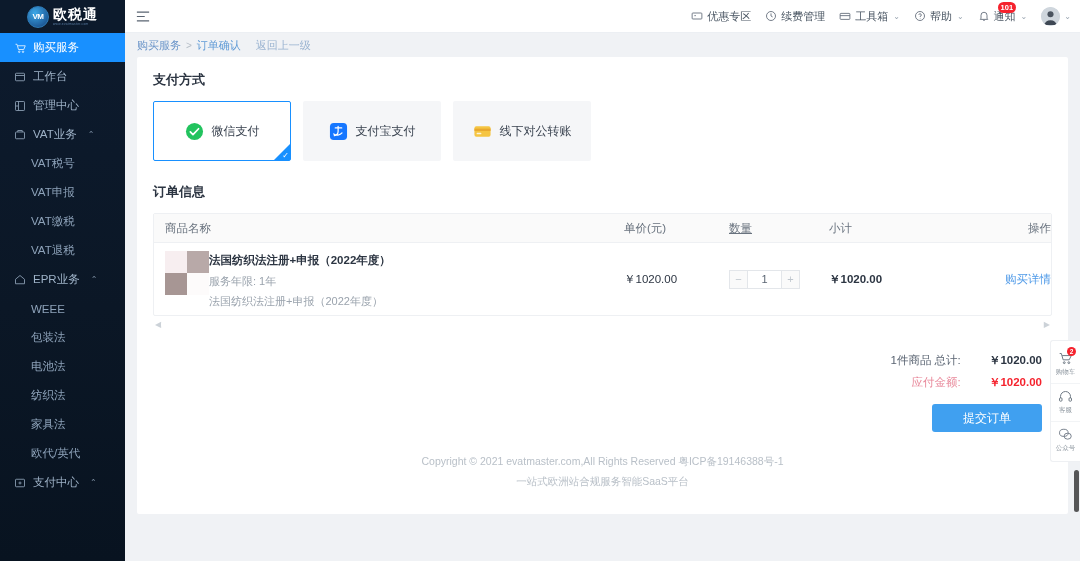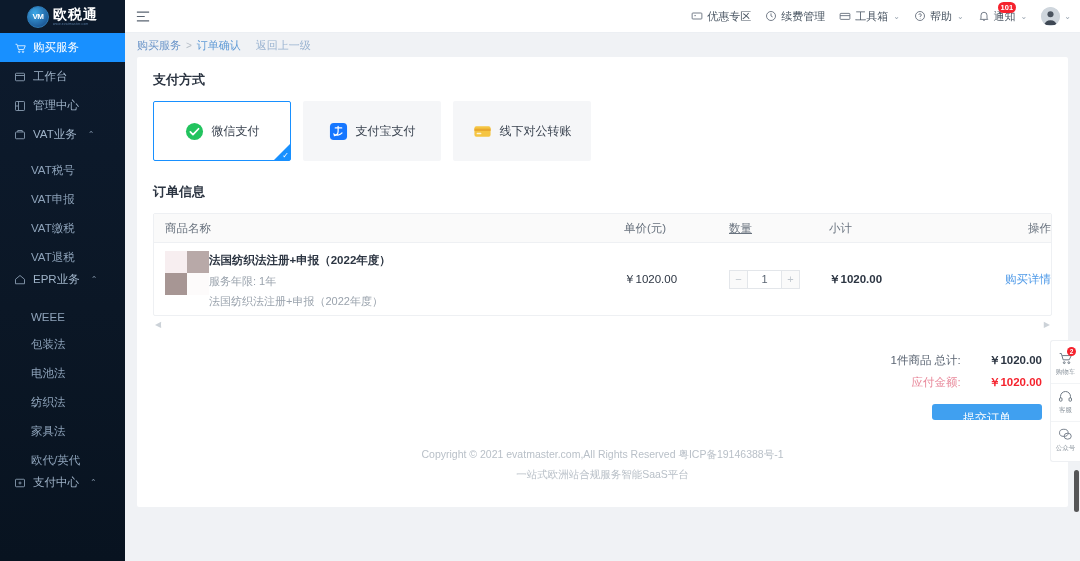--- a/index.html
+++ b/index.html
@@ -34,21 +34,21 @@
   .nav { padding-top: 0; }
   .nav-item {
     display: flex; align-items: center; gap: 7px;
     height: 29px; padding-left: 14px;
     color: #9fb3c8; font-size: 11.5px; cursor: pointer; position: relative;
   }
   .nav-item.active { background: #1890ff; color: #fff; }
   .nav-item .ni-icon { width: 12px; height: 12px; display: inline-block; flex: 0 0 12px; opacity: .85; }
   .nav-item .caret { margin-left: 4px; font-size: 8px; opacity: .75; }
   .sub-item {
-    display: flex; align-items: flex-end; height: 29px; padding-left: 31px;
+    display: flex; align-items: center; height: 29px; padding-left: 31px;
     color: #8ea3ba; font-size: 11.5px; cursor: pointer;
   }
   .sub-item .badge-new {
     margin-left: 5px; background: #ff5b6a; color: #fff;
     font-size: 7.5px; padding: 1px 4px; border-radius: 2px;
     position: relative; line-height: 1.3;
   }
   .sub-item .badge-new:before {
     content: ""; position: absolute; left: -3px; top: 4px;
     border-top: 3px solid transparent; border-bottom: 3px solid transparent;
@@ -166,21 +166,21 @@
 
   .totals { margin-top: 24px; text-align: right; padding-right: 10px; }
   .tot-row { font-size: 11.5px; margin-bottom: 7px; }
   .tot-label { color: #5a6472; }
   .tot-val { display: inline-block; width: 78px; text-align: right; font-weight: bold; color: #2c3542; }
   .tot-row.due .tot-label { color: #e8889a; }
   .tot-row.due .tot-val { color: #f5222d; }
 
   .submit-wrap { margin-top: 14px; text-align: right; padding-right: 10px; }
   .submit-btn {
-    display: inline-block; width: 110px; height: 16px; line-height: 28px;
+    display: inline-block; width: 110px; height: 28px; line-height: 28px;
     background: #40a0f0; color: #fff; font-size: 12px; text-align: center;
     border: none; border-radius: 3px; cursor: pointer;
     font-family: inherit;
   }
 
   .footer { text-align: center; padding: 20px 0 0 0; font-size: 10.5px; color: #b9c0c8; line-height: 1.9; }
 
   
   .rail {
     position: absolute; right: 0; top: 340px; width: 30px;

